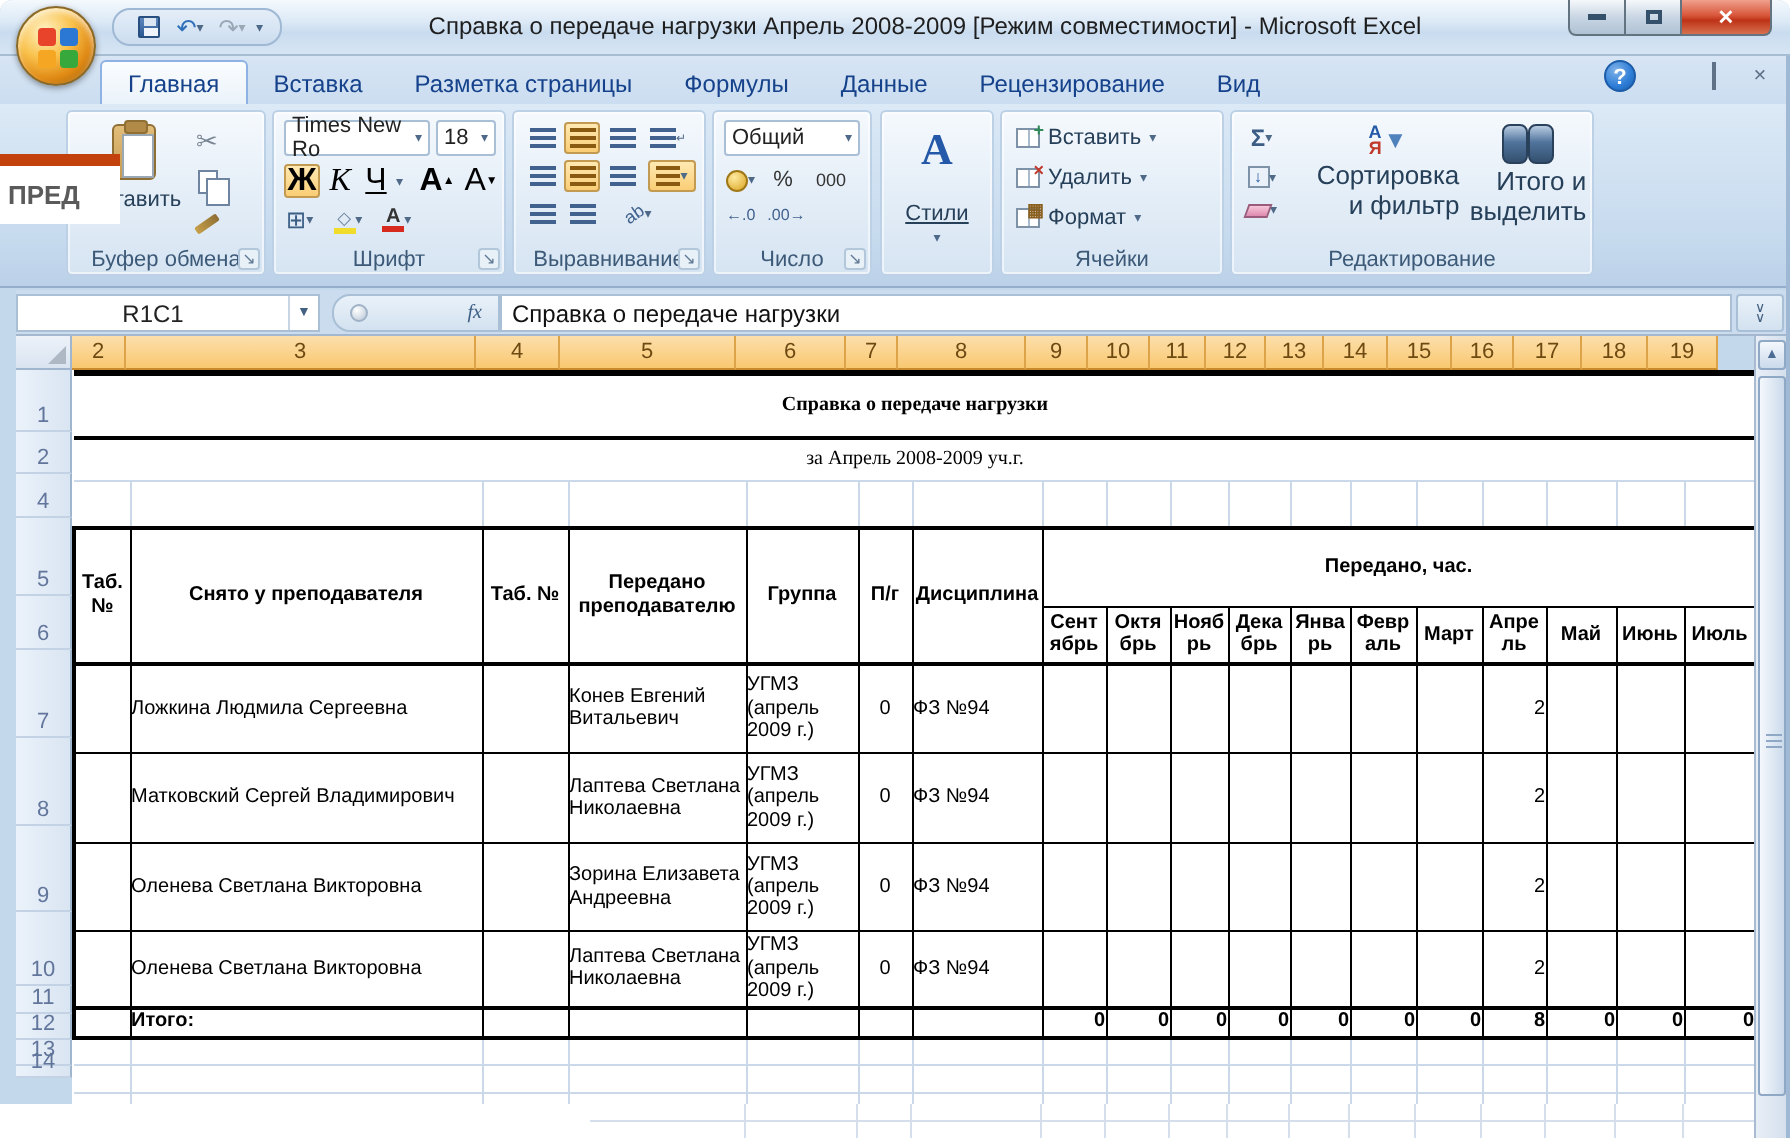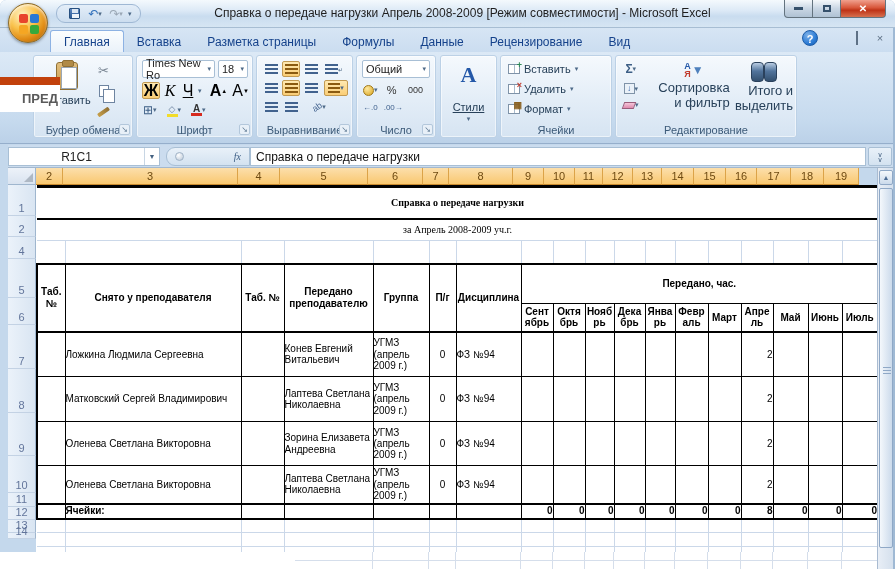--- a/index.html
+++ b/index.html
@@ -124,22 +124,22 @@
     border-top:3px solid #000;border-bottom:2px solid #000;}
   .sp-sub{font-family:"Liberation Serif",serif;font-size:13px;text-align:center;border-bottom:1px solid #CBD8E9;}
   td.h{font-weight:bold;text-align:center;}
   td.nm{text-align:left;padding-left:3px;padding-right:1px;}
   td.grp{text-align:left;font-size:9px;}
   td.ctr{text-align:center;}
   td.val{text-align:right;padding-right:3px;}
   td.tot{font-weight:bold;text-align:left;padding-left:3px;}
   td.valt{font-weight:bold;text-align:right;padding-right:2px;}
   
-  .pred{position:absolute;left:0;top:77px;width:60px;height:35px;background:#fff;border-top:8px solid #c2410c;
-    color:#5A5A5A;font-size:13px;font-weight:bold;display:flex;align-items:center;padding-left:22px;z-index:80;}
+  .pred{position:absolute;left:0;top:77px;width:60px;height:35px;background:#fff;border-top:6px solid #c2410c;
+    color:#5A5A5A;font-size:13px;font-weight:bold;display:flex;align-items:center;padding-left:4px;z-index:80;}
   .frame-left{position:absolute;left:0;top:144px;width:8px;height:408px;background:#C4D8EC;}
   .frame-right{position:absolute;right:0;top:28px;width:2px;height:541px;background:#9FB9D4;}
   .vscroll{position:absolute;left:877px;top:168px;width:16px;height:401px;background:linear-gradient(90deg,#E8EEF6,#D5E0ED);
     border-left:1px solid #A9BBD1;z-index:70;}
   .vup{position:absolute;left:1px;top:2px;width:14px;height:15px;border:1px solid #8FA8C6;border-radius:2px;
     background:linear-gradient(#F4F8FC,#CBDAEB);font-size:7px;color:#4C6C94;text-align:center;line-height:14px;}
   .vthumb{position:absolute;left:1px;top:20px;width:14px;height:360px;border:1px solid #8FA8C6;border-radius:2px;
     background:linear-gradient(90deg,#F4F8FC,#CBDAEB);}
   .vgrip{position:absolute;left:3px;top:178px;width:8px;height:7px;
     background:repeating-linear-gradient(to bottom,#8FA8C6 0 1px,transparent 1px 3px);}
@@ -621,21 +621,21 @@
           <td class="b" data-interactable="true"></td>
           <td class="b" data-interactable="true"></td>
           <td class="b" data-interactable="true"></td>
           <td class="b val" data-interactable="true">2</td>
           <td class="b" data-interactable="true"></td>
           <td class="b" data-interactable="true"></td>
           <td class="b cE" data-interactable="true"></td>
         </tr>
         <tr class="r-tot" style="height: 15px;">
           <td class="b c0" data-interactable="true"></td>
-          <td class="b tot" data-interactable="true">Ячейки:</td>
+          <td class="b tot" data-interactable="true">Итого:</td>
           <td class="b" data-interactable="true"></td>
           <td class="b" data-interactable="true"></td>
           <td class="b" data-interactable="true"></td>
           <td class="b" data-interactable="true"></td>
           <td class="b" data-interactable="true"></td>
           <td class="b valt" data-interactable="true">0</td>
           <td class="b valt" data-interactable="true">0</td>
           <td class="b valt" data-interactable="true">0</td>
           <td class="b valt" data-interactable="true">0</td>
           <td class="b valt" data-interactable="true">0</td>

